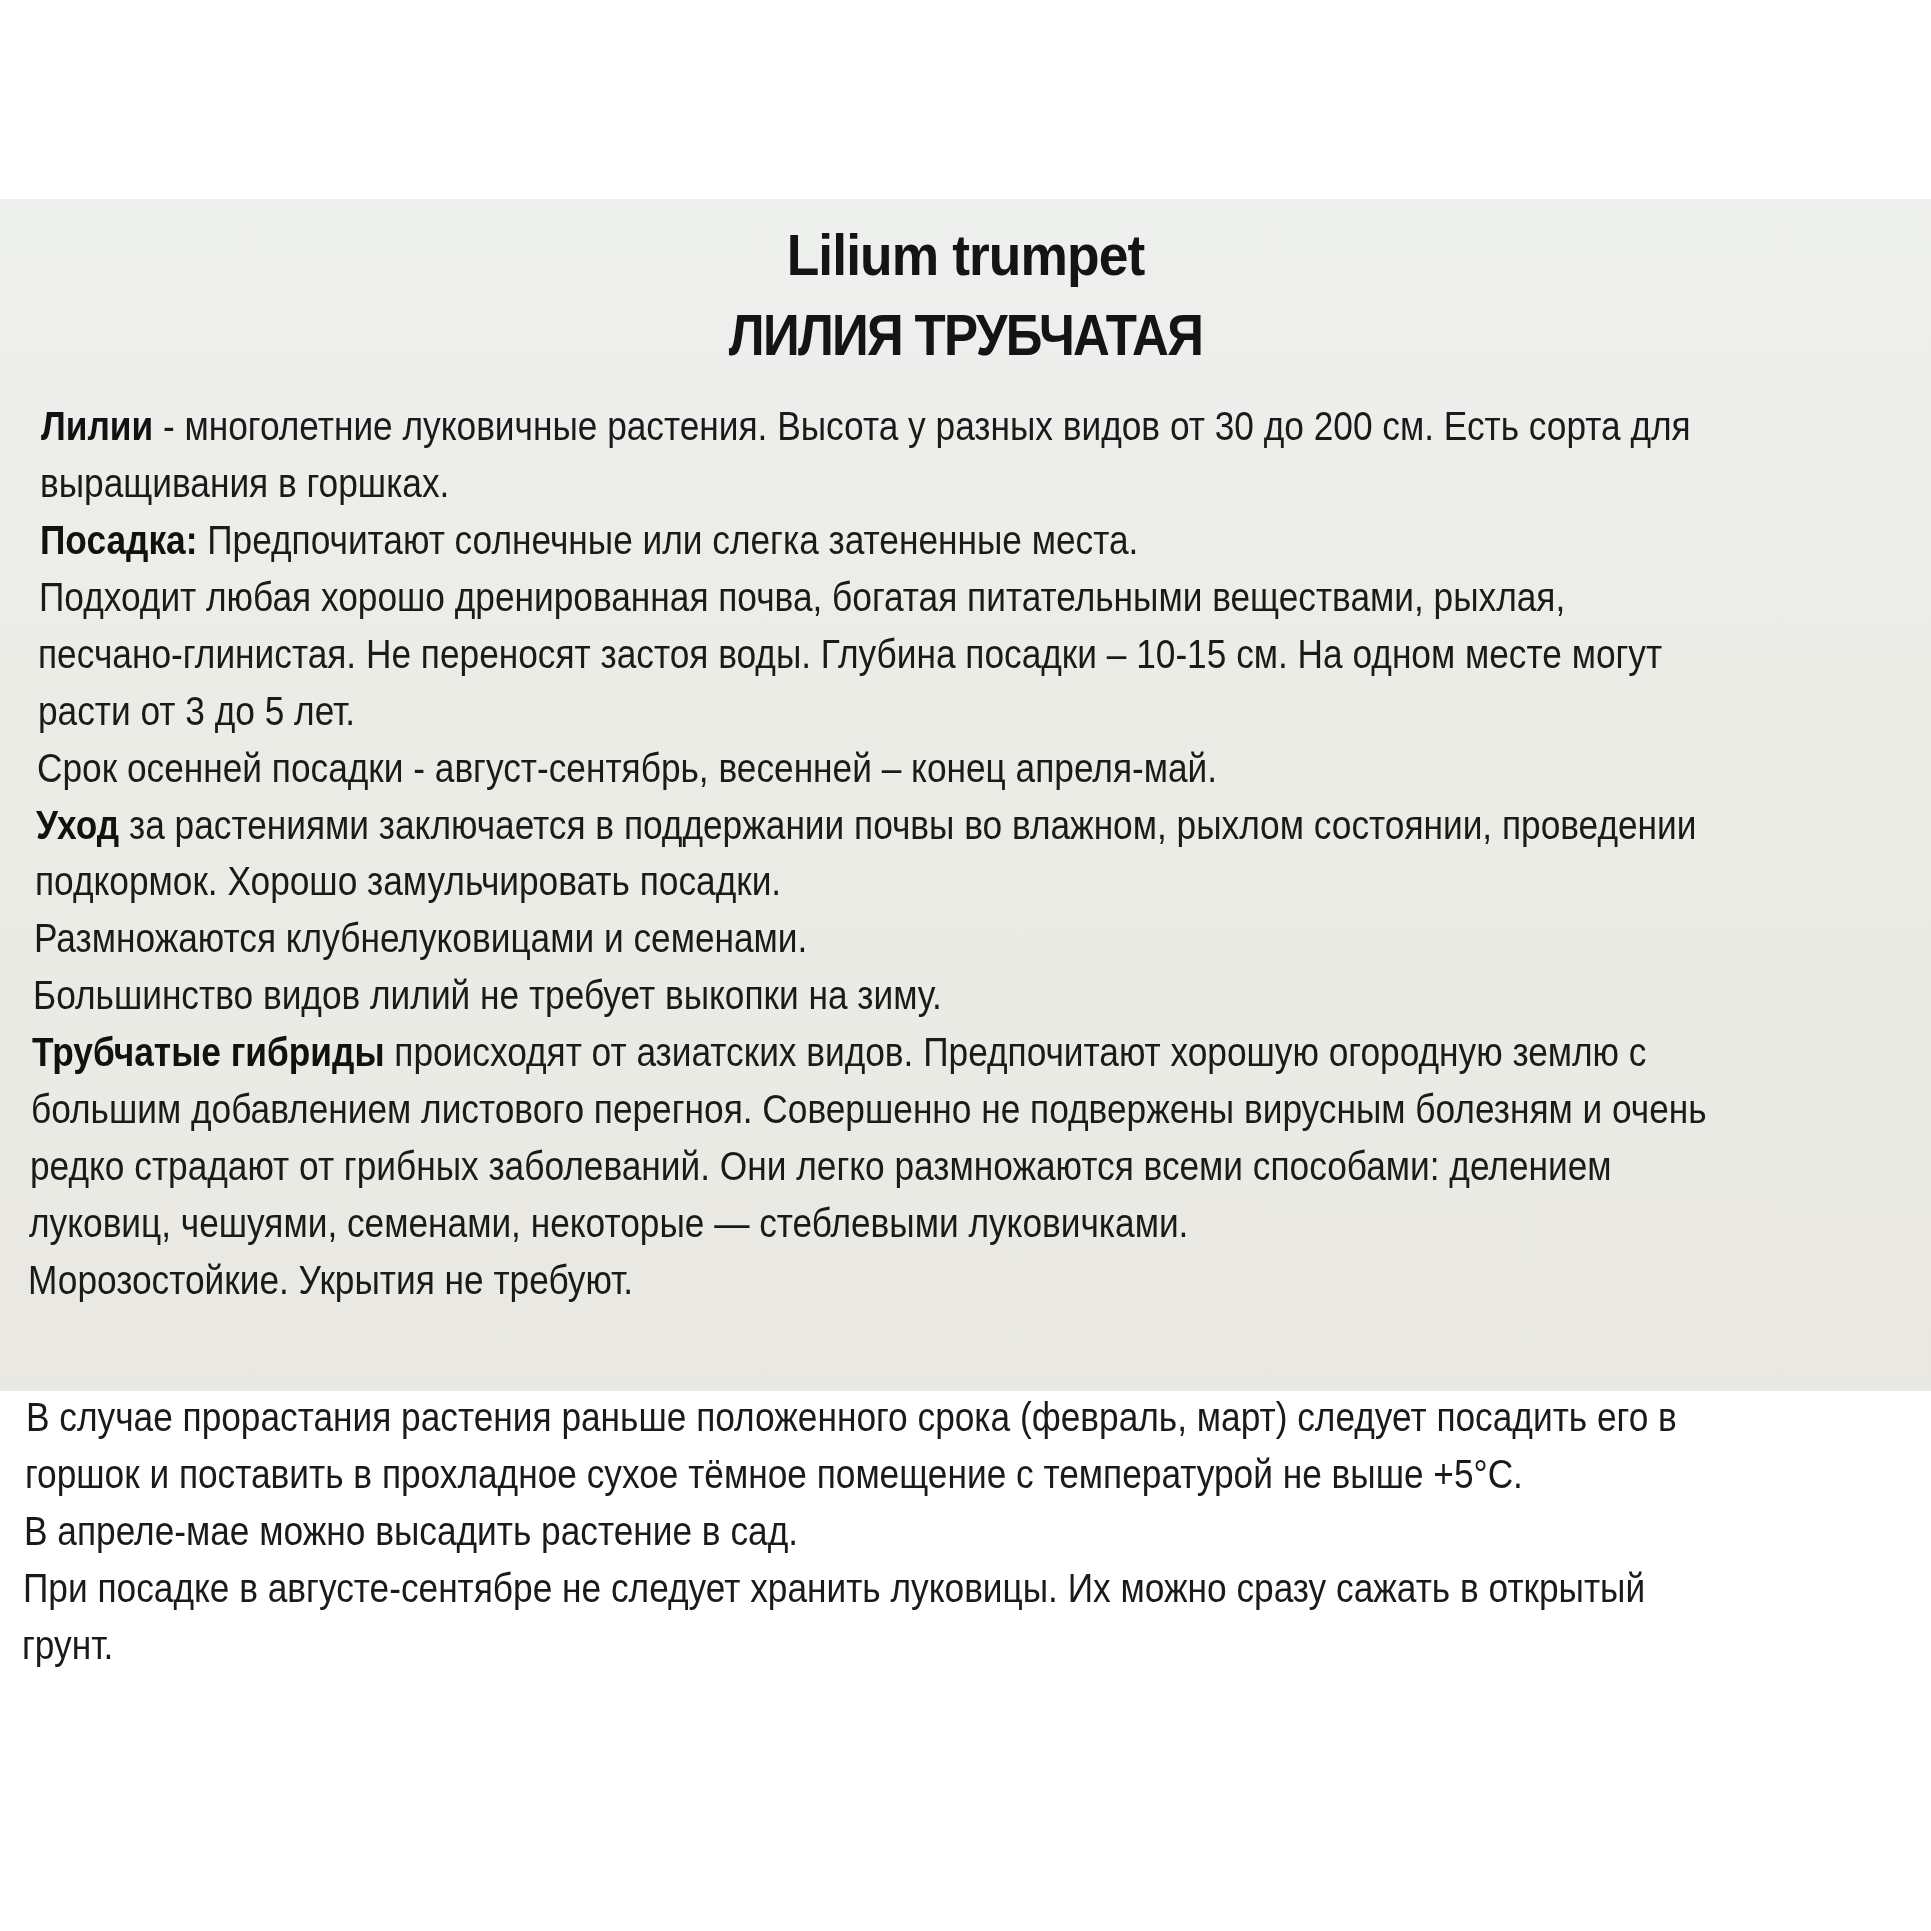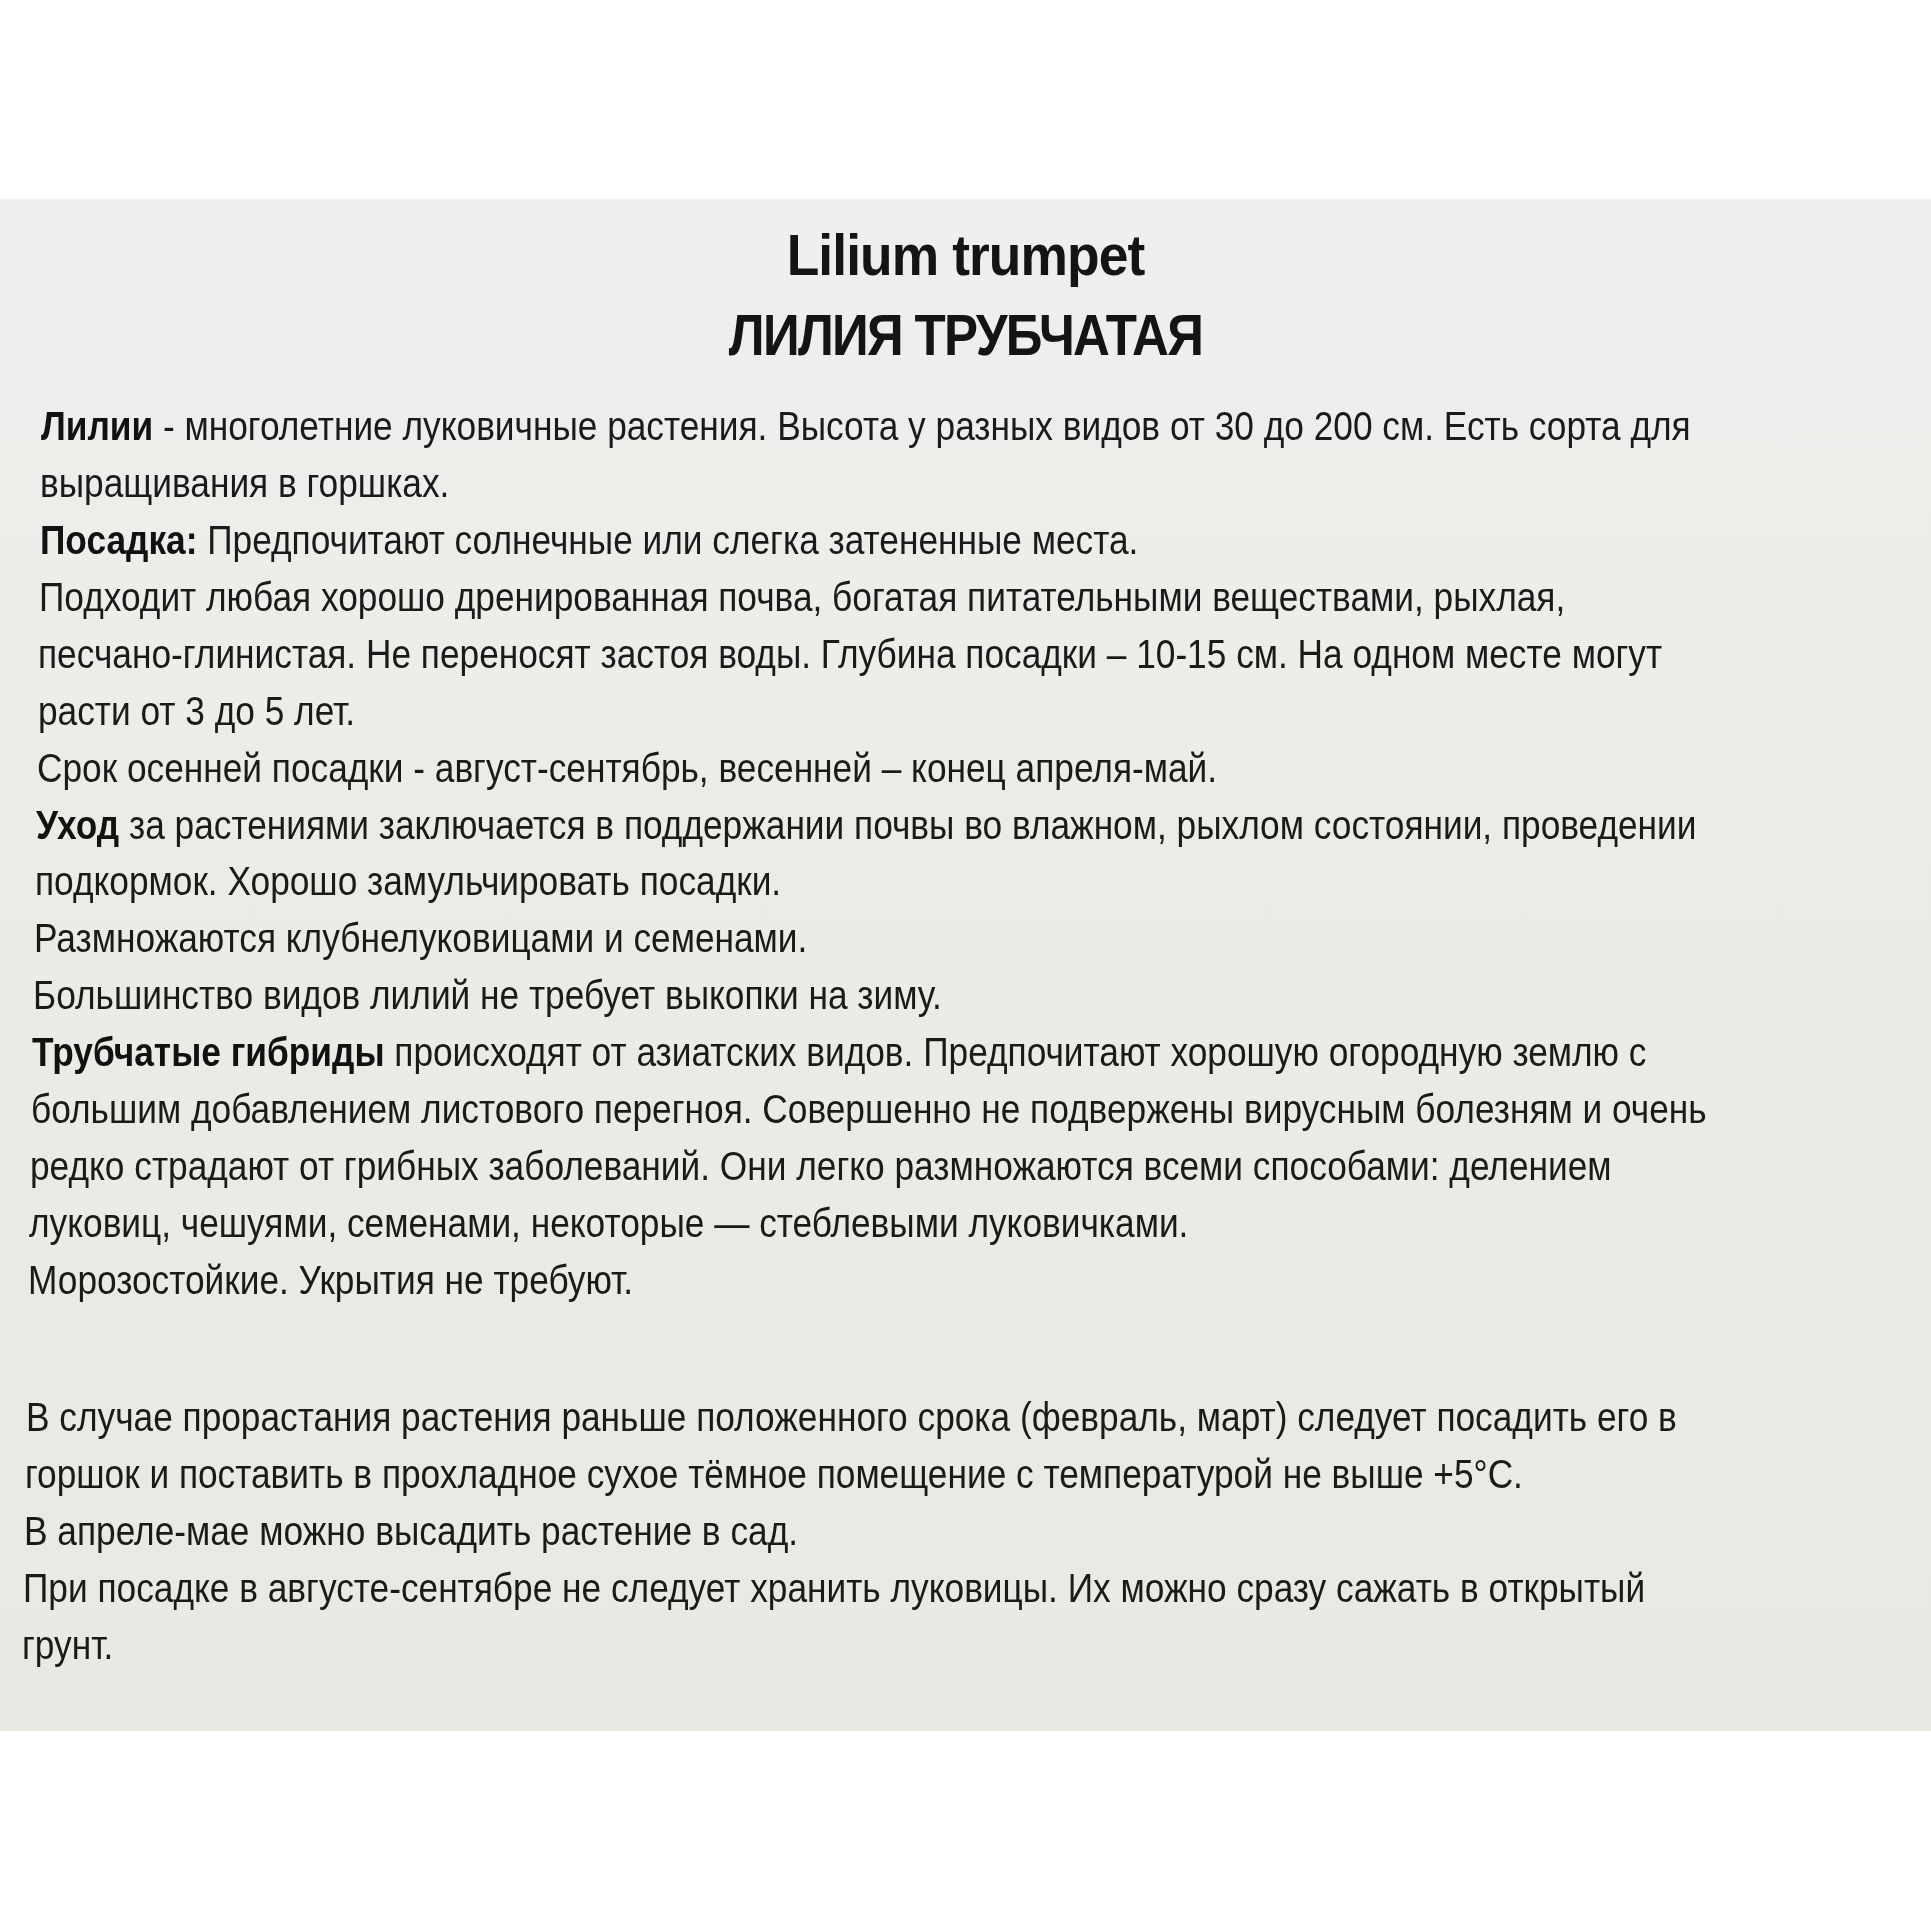--- a/index.html
+++ b/index.html
@@ -11,21 +11,21 @@
       width: 1931px;
       height: 1931px;
       position: relative;
       overflow: hidden;
     }
     .paper {
       position: absolute;
       left: 0;
       top: 199px;
       width: 1931px;
-      height: 1532px;
+      height: 1192px;
       background: linear-gradient(180deg, #eef0ee 0%, #ecece7 40%, #e9e8e2 100%);
       box-sizing: border-box;
     }
     .title-block {
       position: absolute;
       left: 0;
       top: 0;
       width: 1931px;
       text-align: center;
       font-family: "Liberation Sans", sans-serif;

